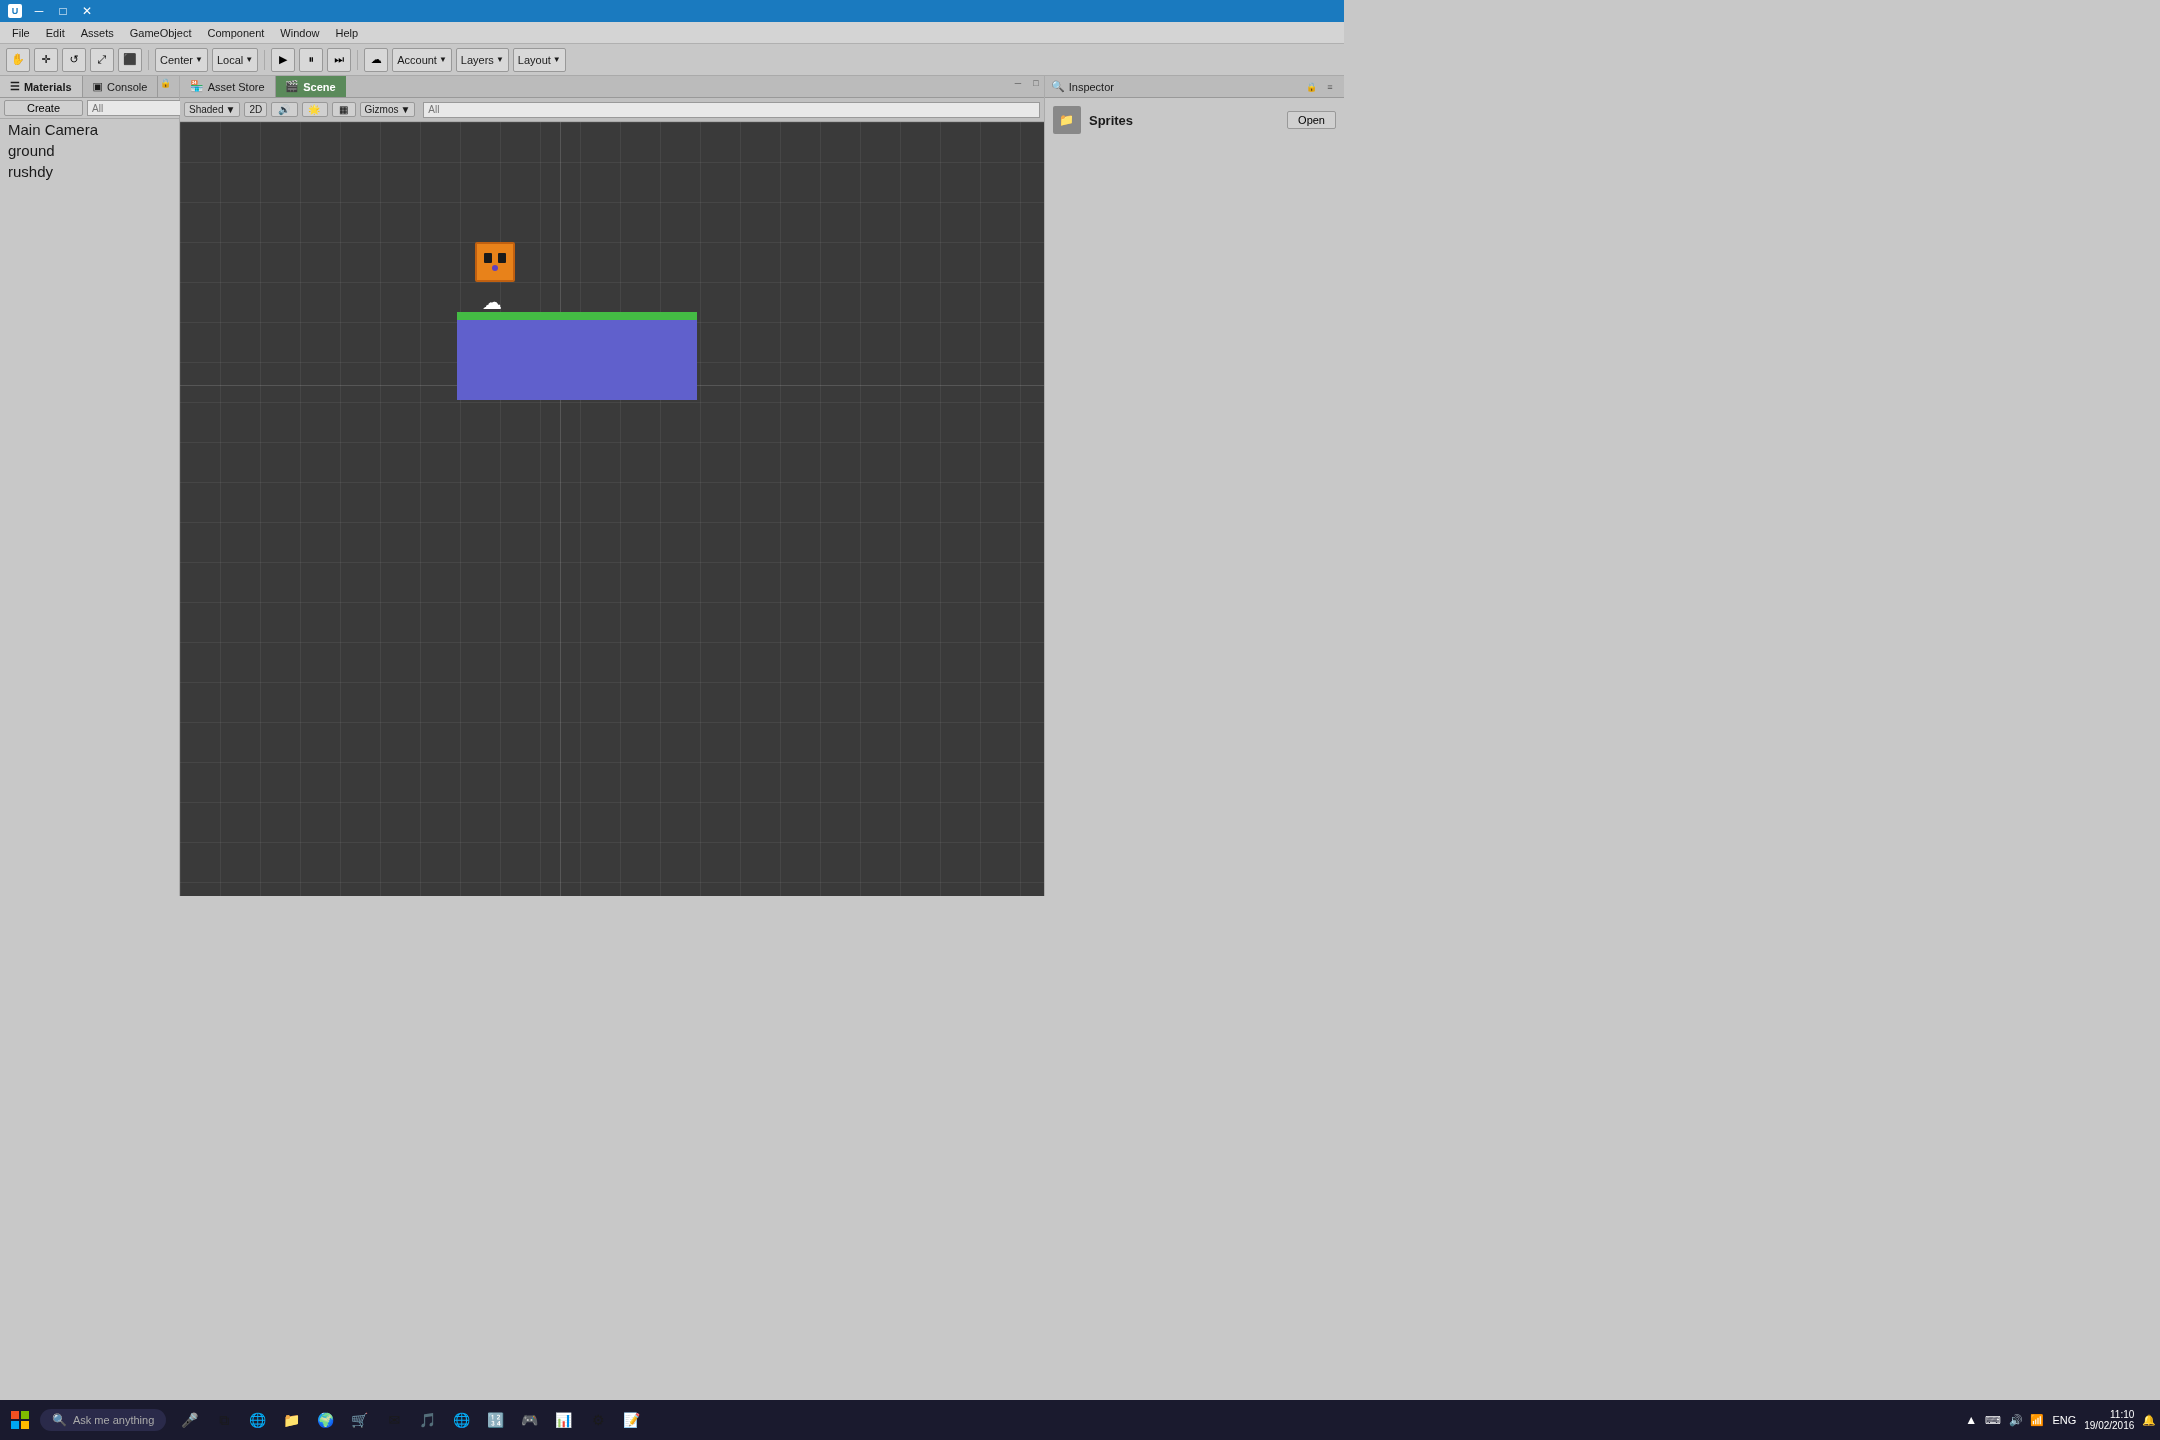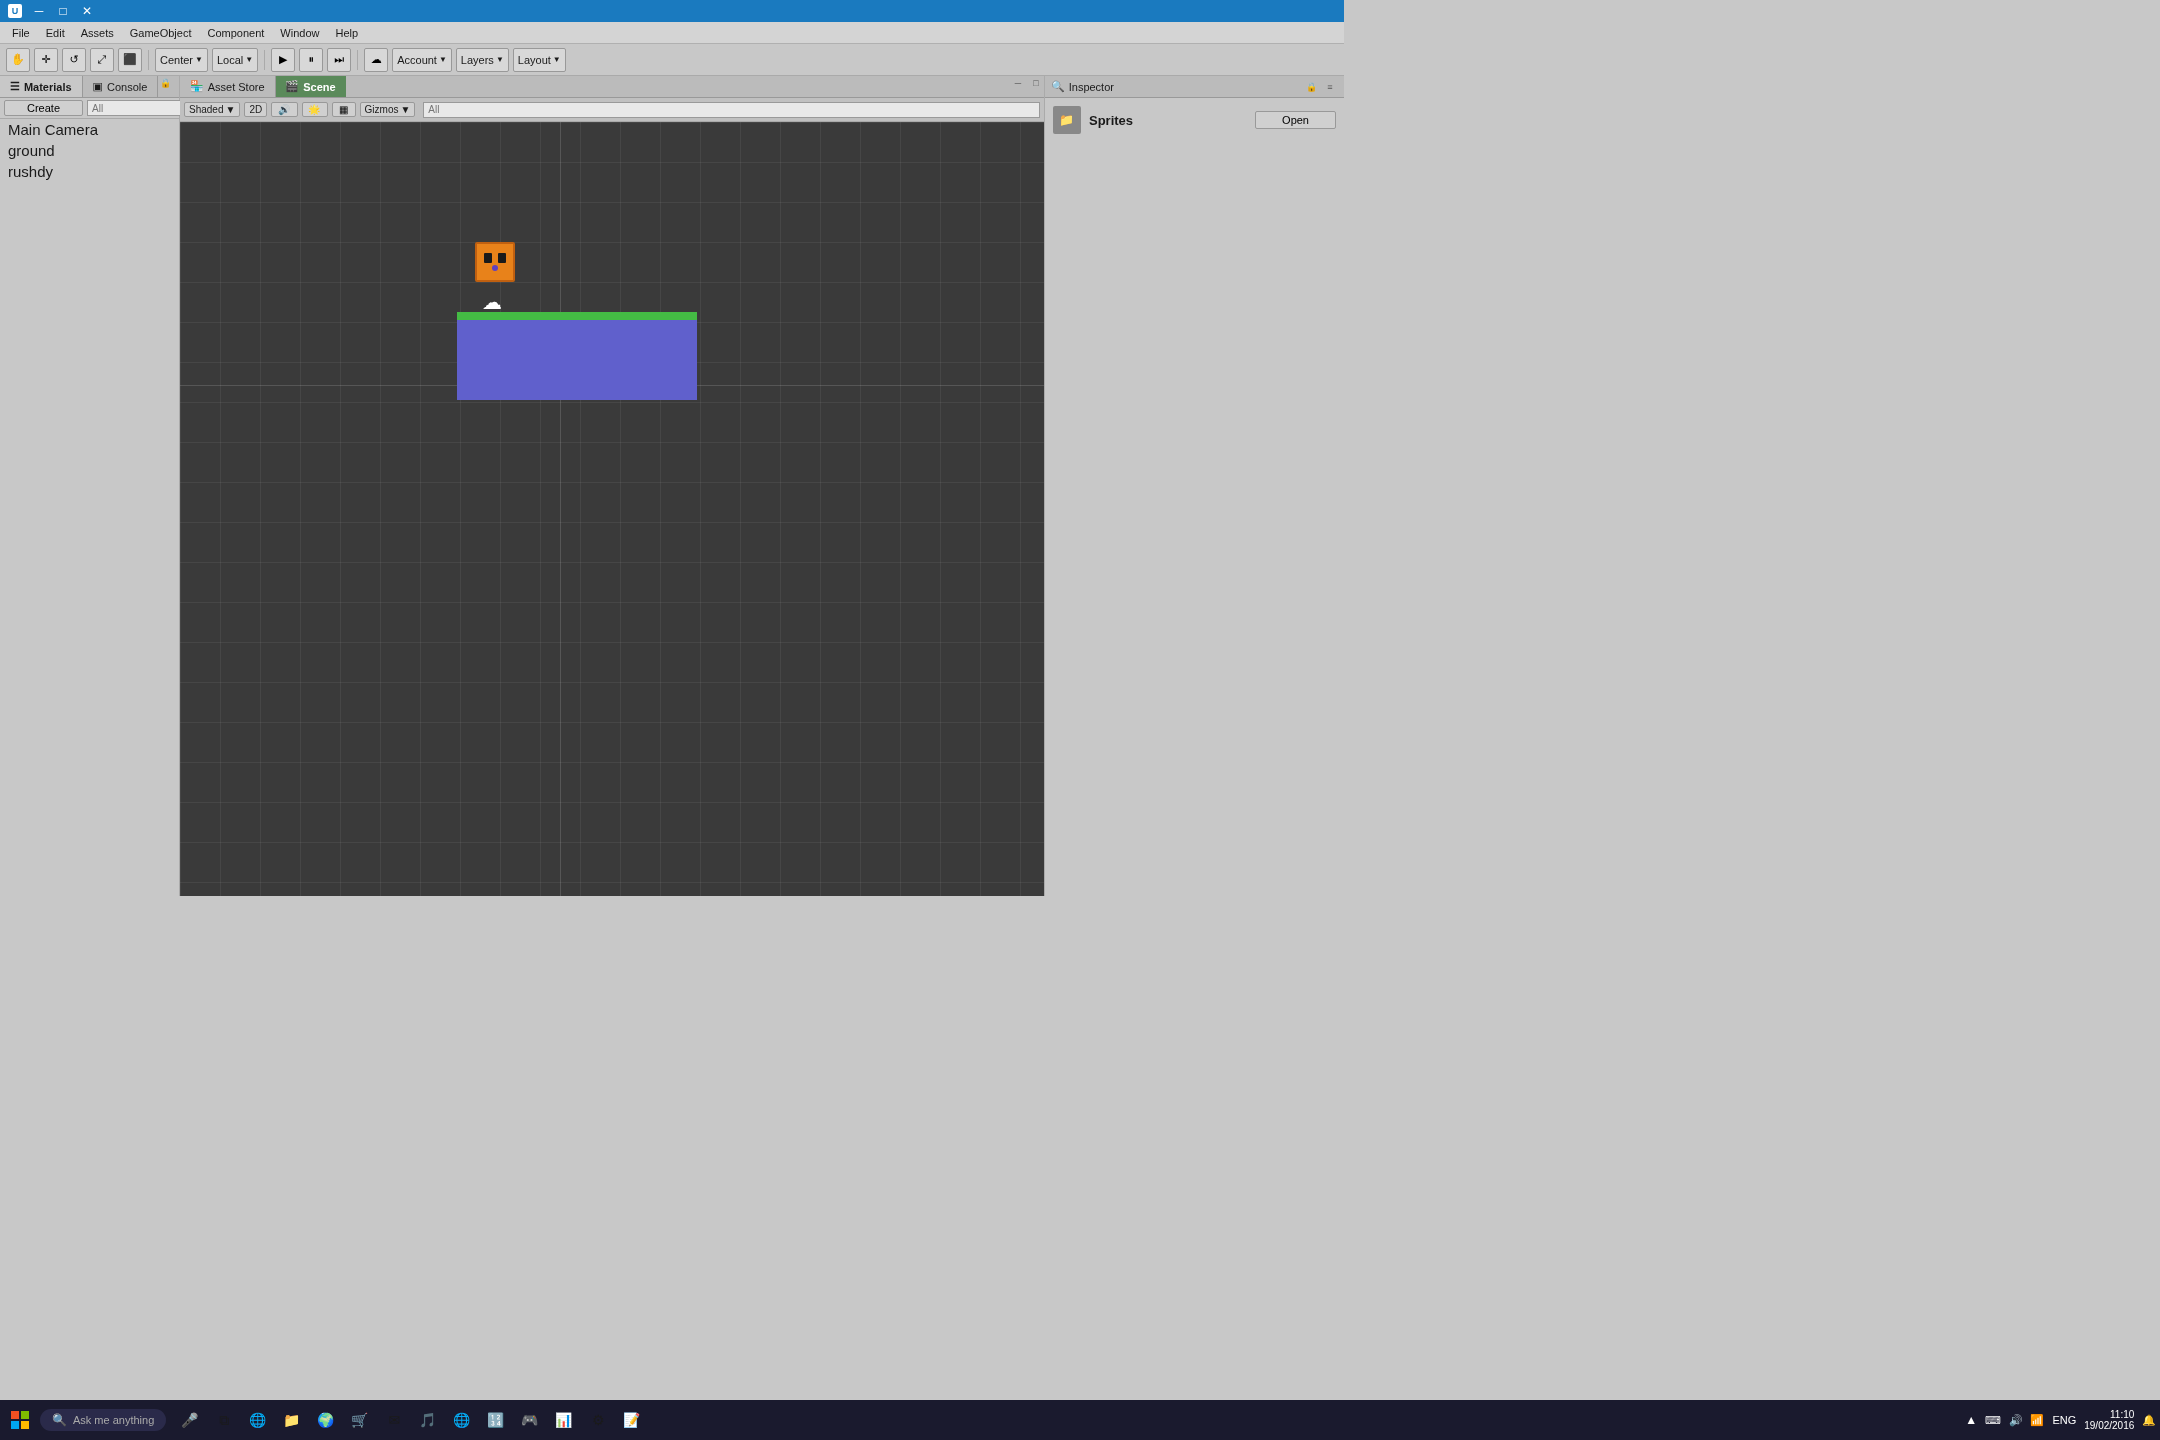--- a/index.html
+++ b/index.html
@@ -276,21 +276,21 @@
       justify-content: center;
       color: white;
       font-size: 12px;
     }
     .inspector-name {
       font-size: 13px;
       font-weight: bold;
     }
     .open-btn {
       margin-left: auto;
-      padding: 2px 26px;
+      padding: 2px 10px;
       background: #d0d0d0;
       border: 1px solid #999;
       border-radius: 2px;
       cursor: pointer;
       font-size: 11px;
     }
     .lock-icon { margin-left: auto; font-size: 13px; cursor: pointer; }
 
     
     .bottom-area {

